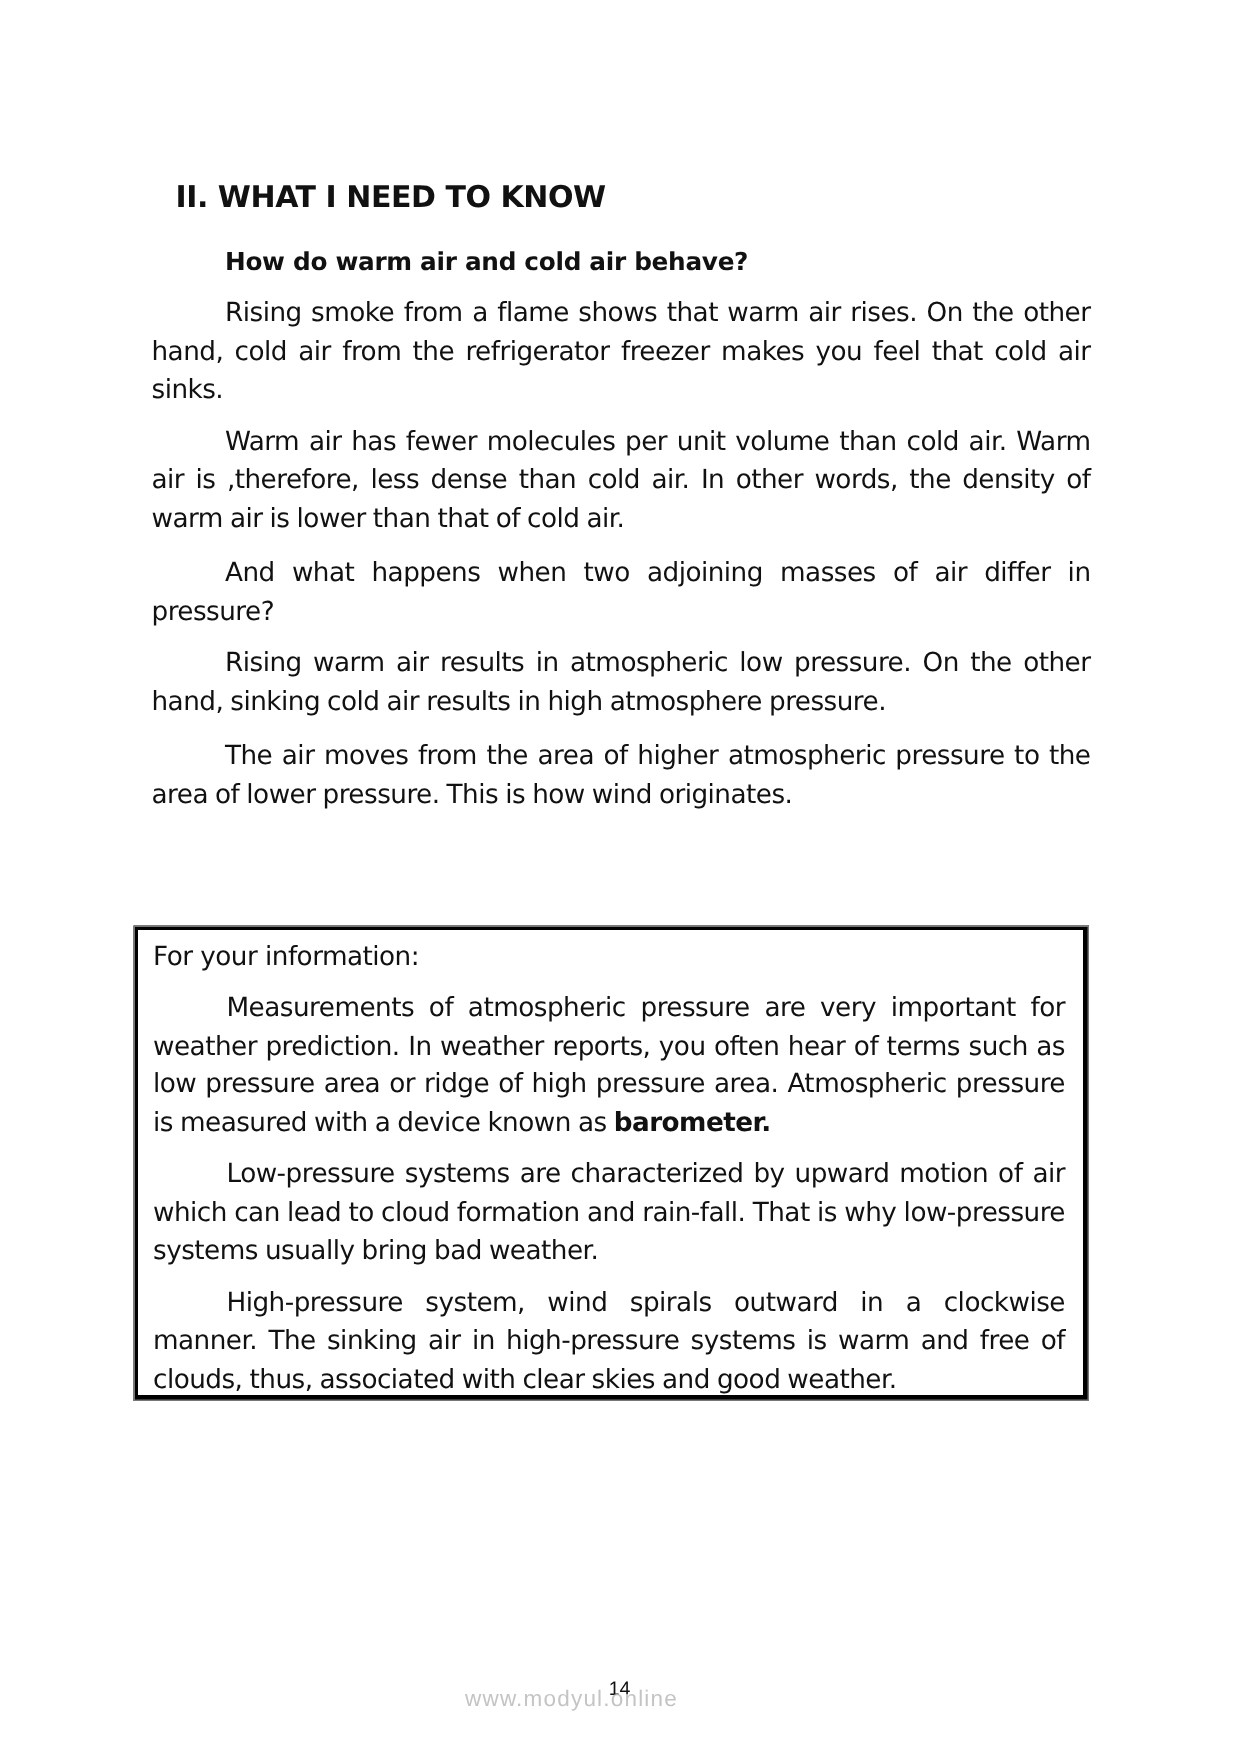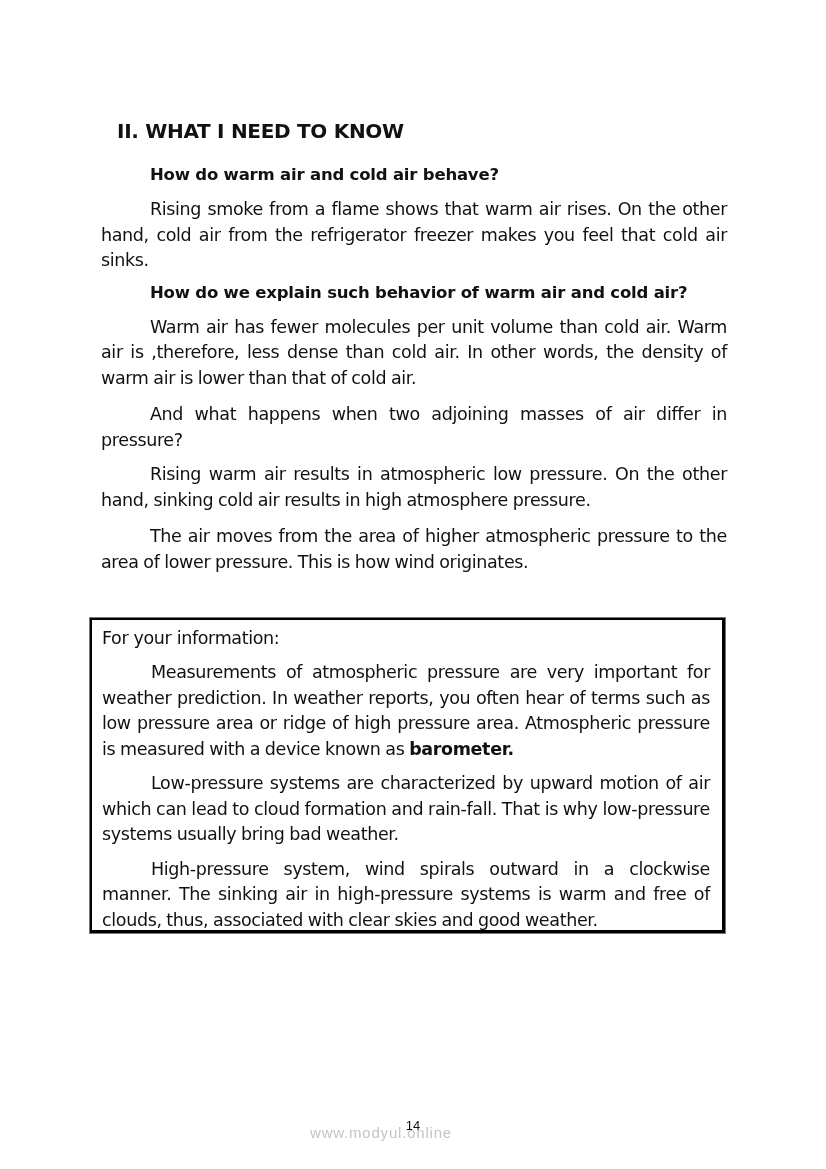--- a/index.html
+++ b/index.html
@@ -98,21 +98,20 @@
   </style>
 </head>
 <body>
 
 <div class="page">
   <h1 class="section-title">II. WHAT I NEED TO KNOW</h1>
 
   <div class="question">How do warm air and cold air behave?</div>
   <p class="para">Rising smoke from a flame shows that warm air rises. On the other hand, cold air from the refrigerator freezer makes you feel that cold air sinks.</p>
 
-  <div class="question">How do we explain such behavior of warm air and cold air?</div>
   <p class="para">Warm air has fewer molecules per unit volume than cold air. Warm air is ,therefore, less dense than cold air. In other words, the density of warm air is lower than that of cold air.</p>
 
   <p class="para gap">And what happens when two adjoining masses of air differ in pressure?</p>
   <p class="para">Rising warm air results in atmospheric low pressure. On the other hand, sinking cold air results in high atmosphere pressure.</p>
   <p class="para gap">The air moves from the area of higher atmospheric pressure to the area of lower pressure. This is how wind originates.</p>
 </div>
 
 <div class="info-box">
   <div class="info-label">For your information:</div>
   <p class="para"><span>Measurements of atmospheric pressure are very important for weather prediction. In weather reports, you often hear of terms such as low pressure area or ridge of high pressure area. Atmospheric pressure is measured with a device known as </span><span class="bold">barometer.</span></p>

